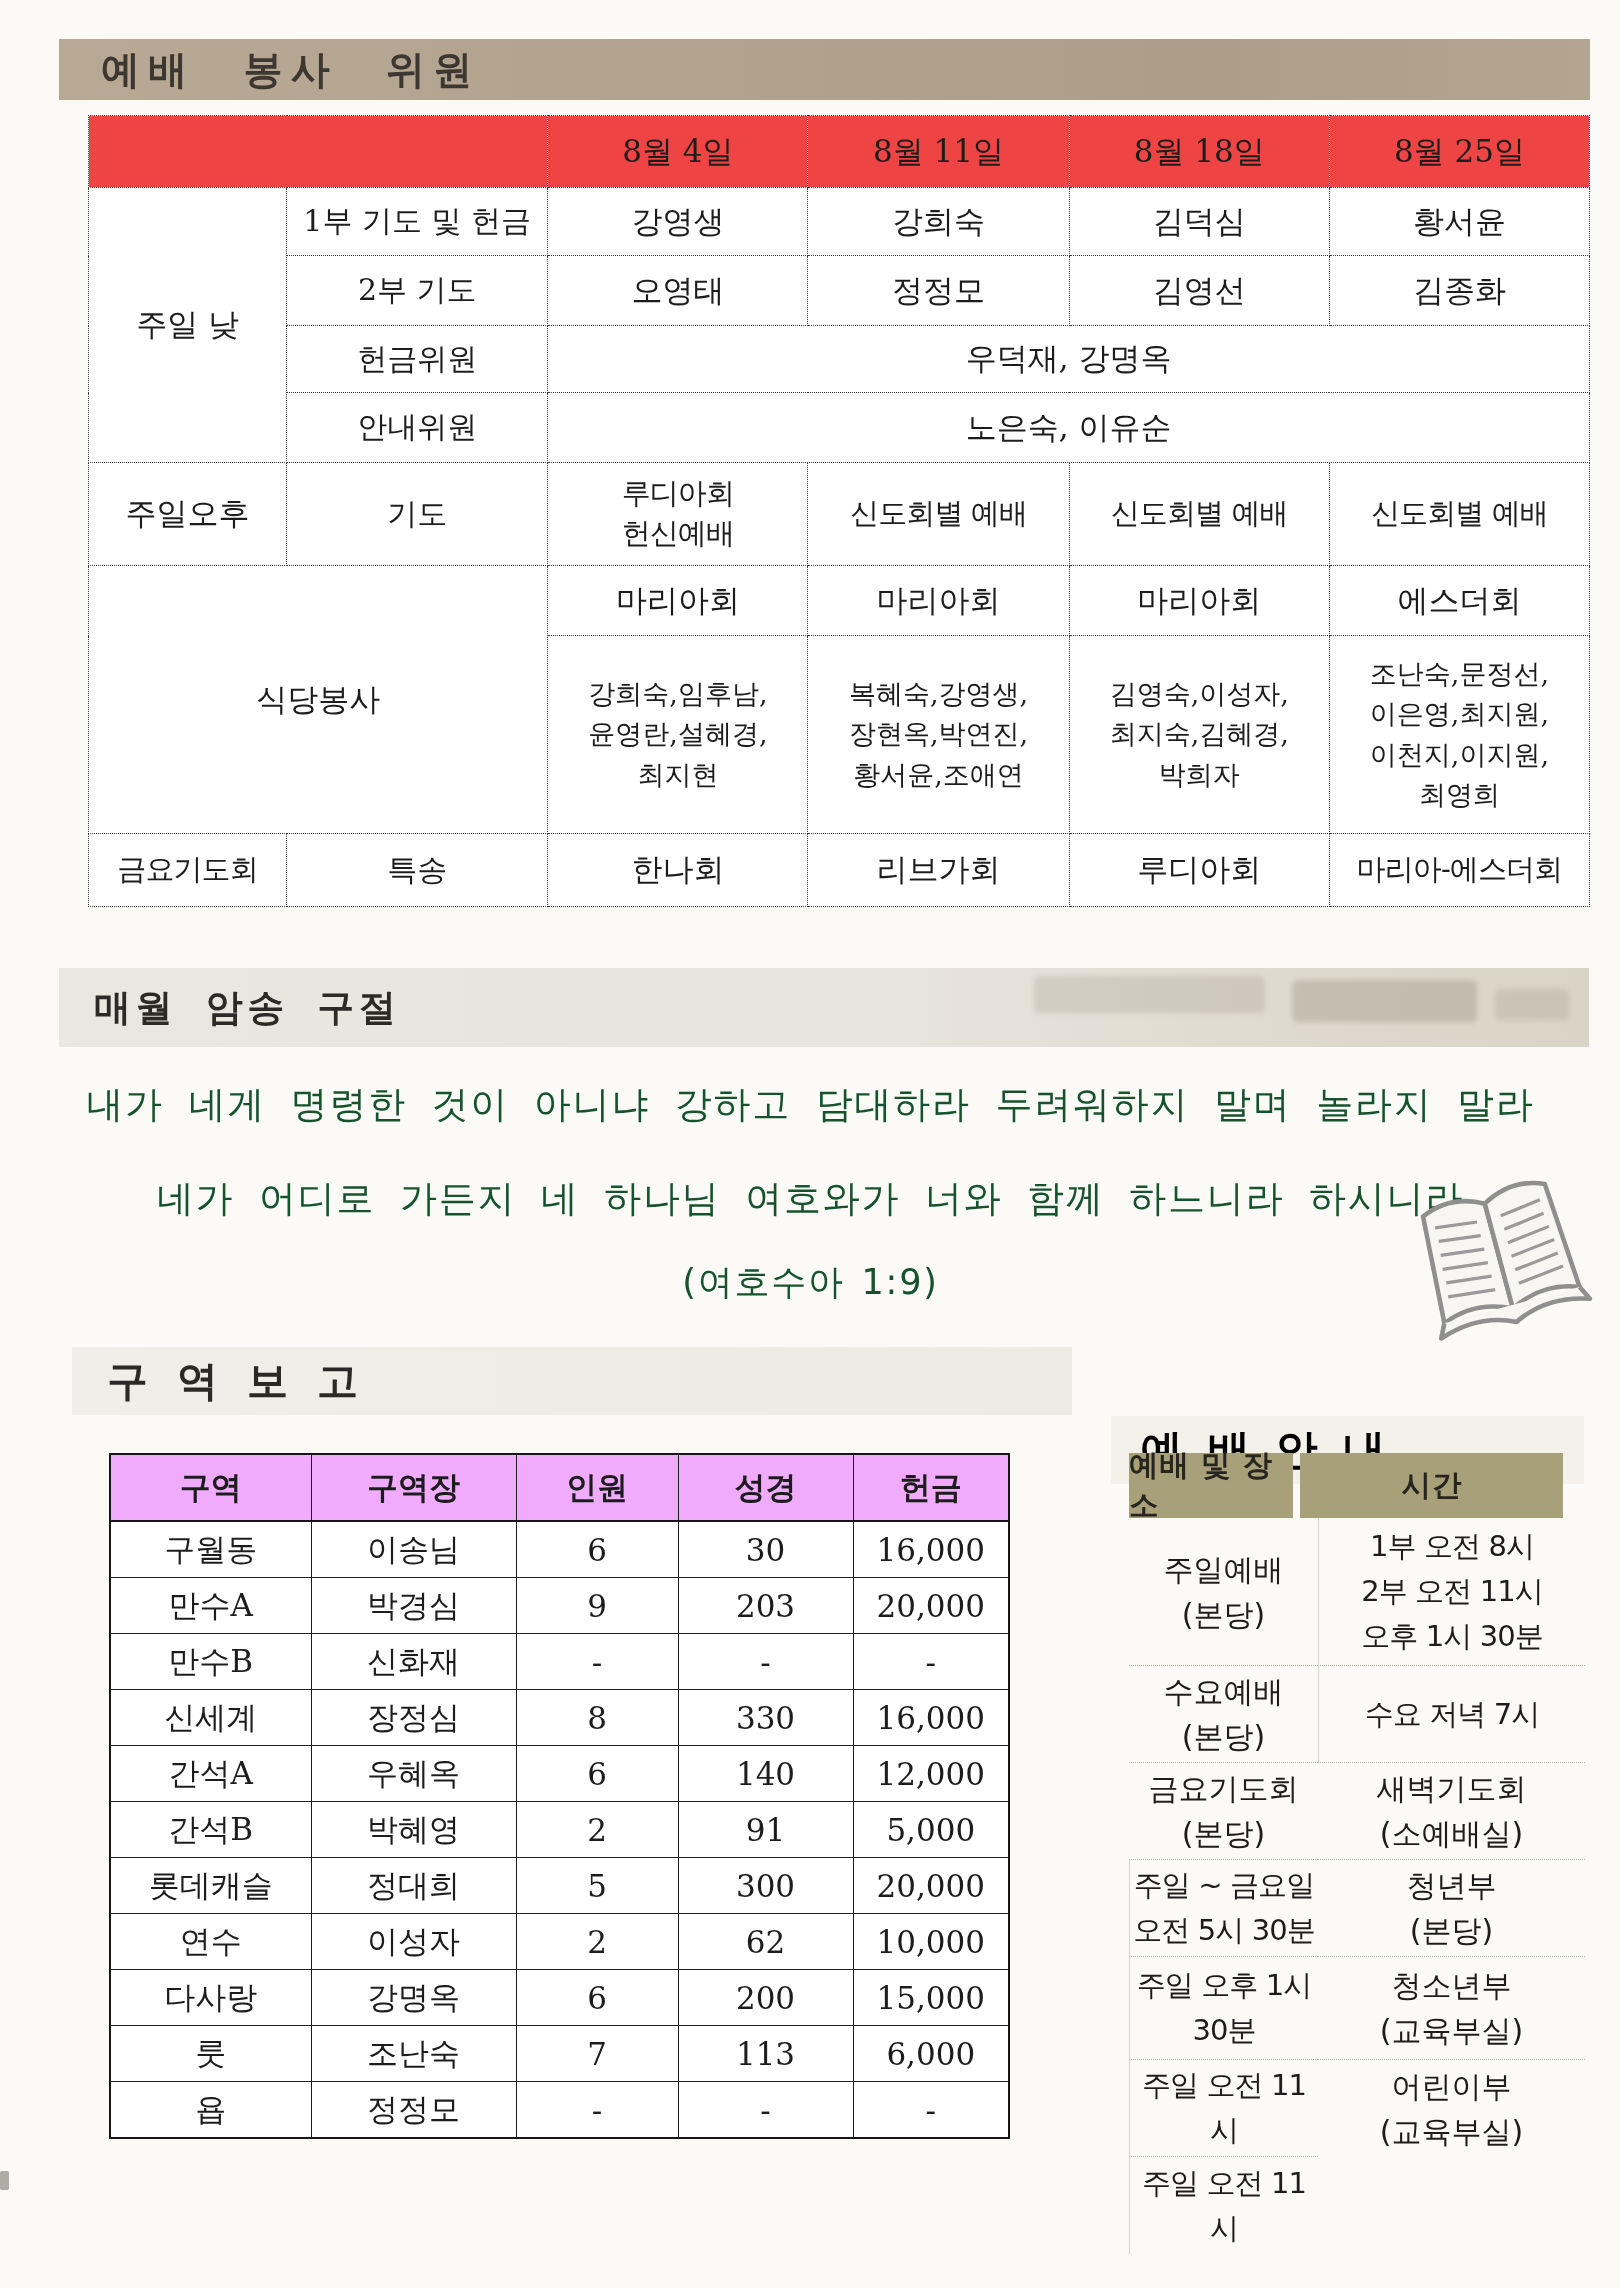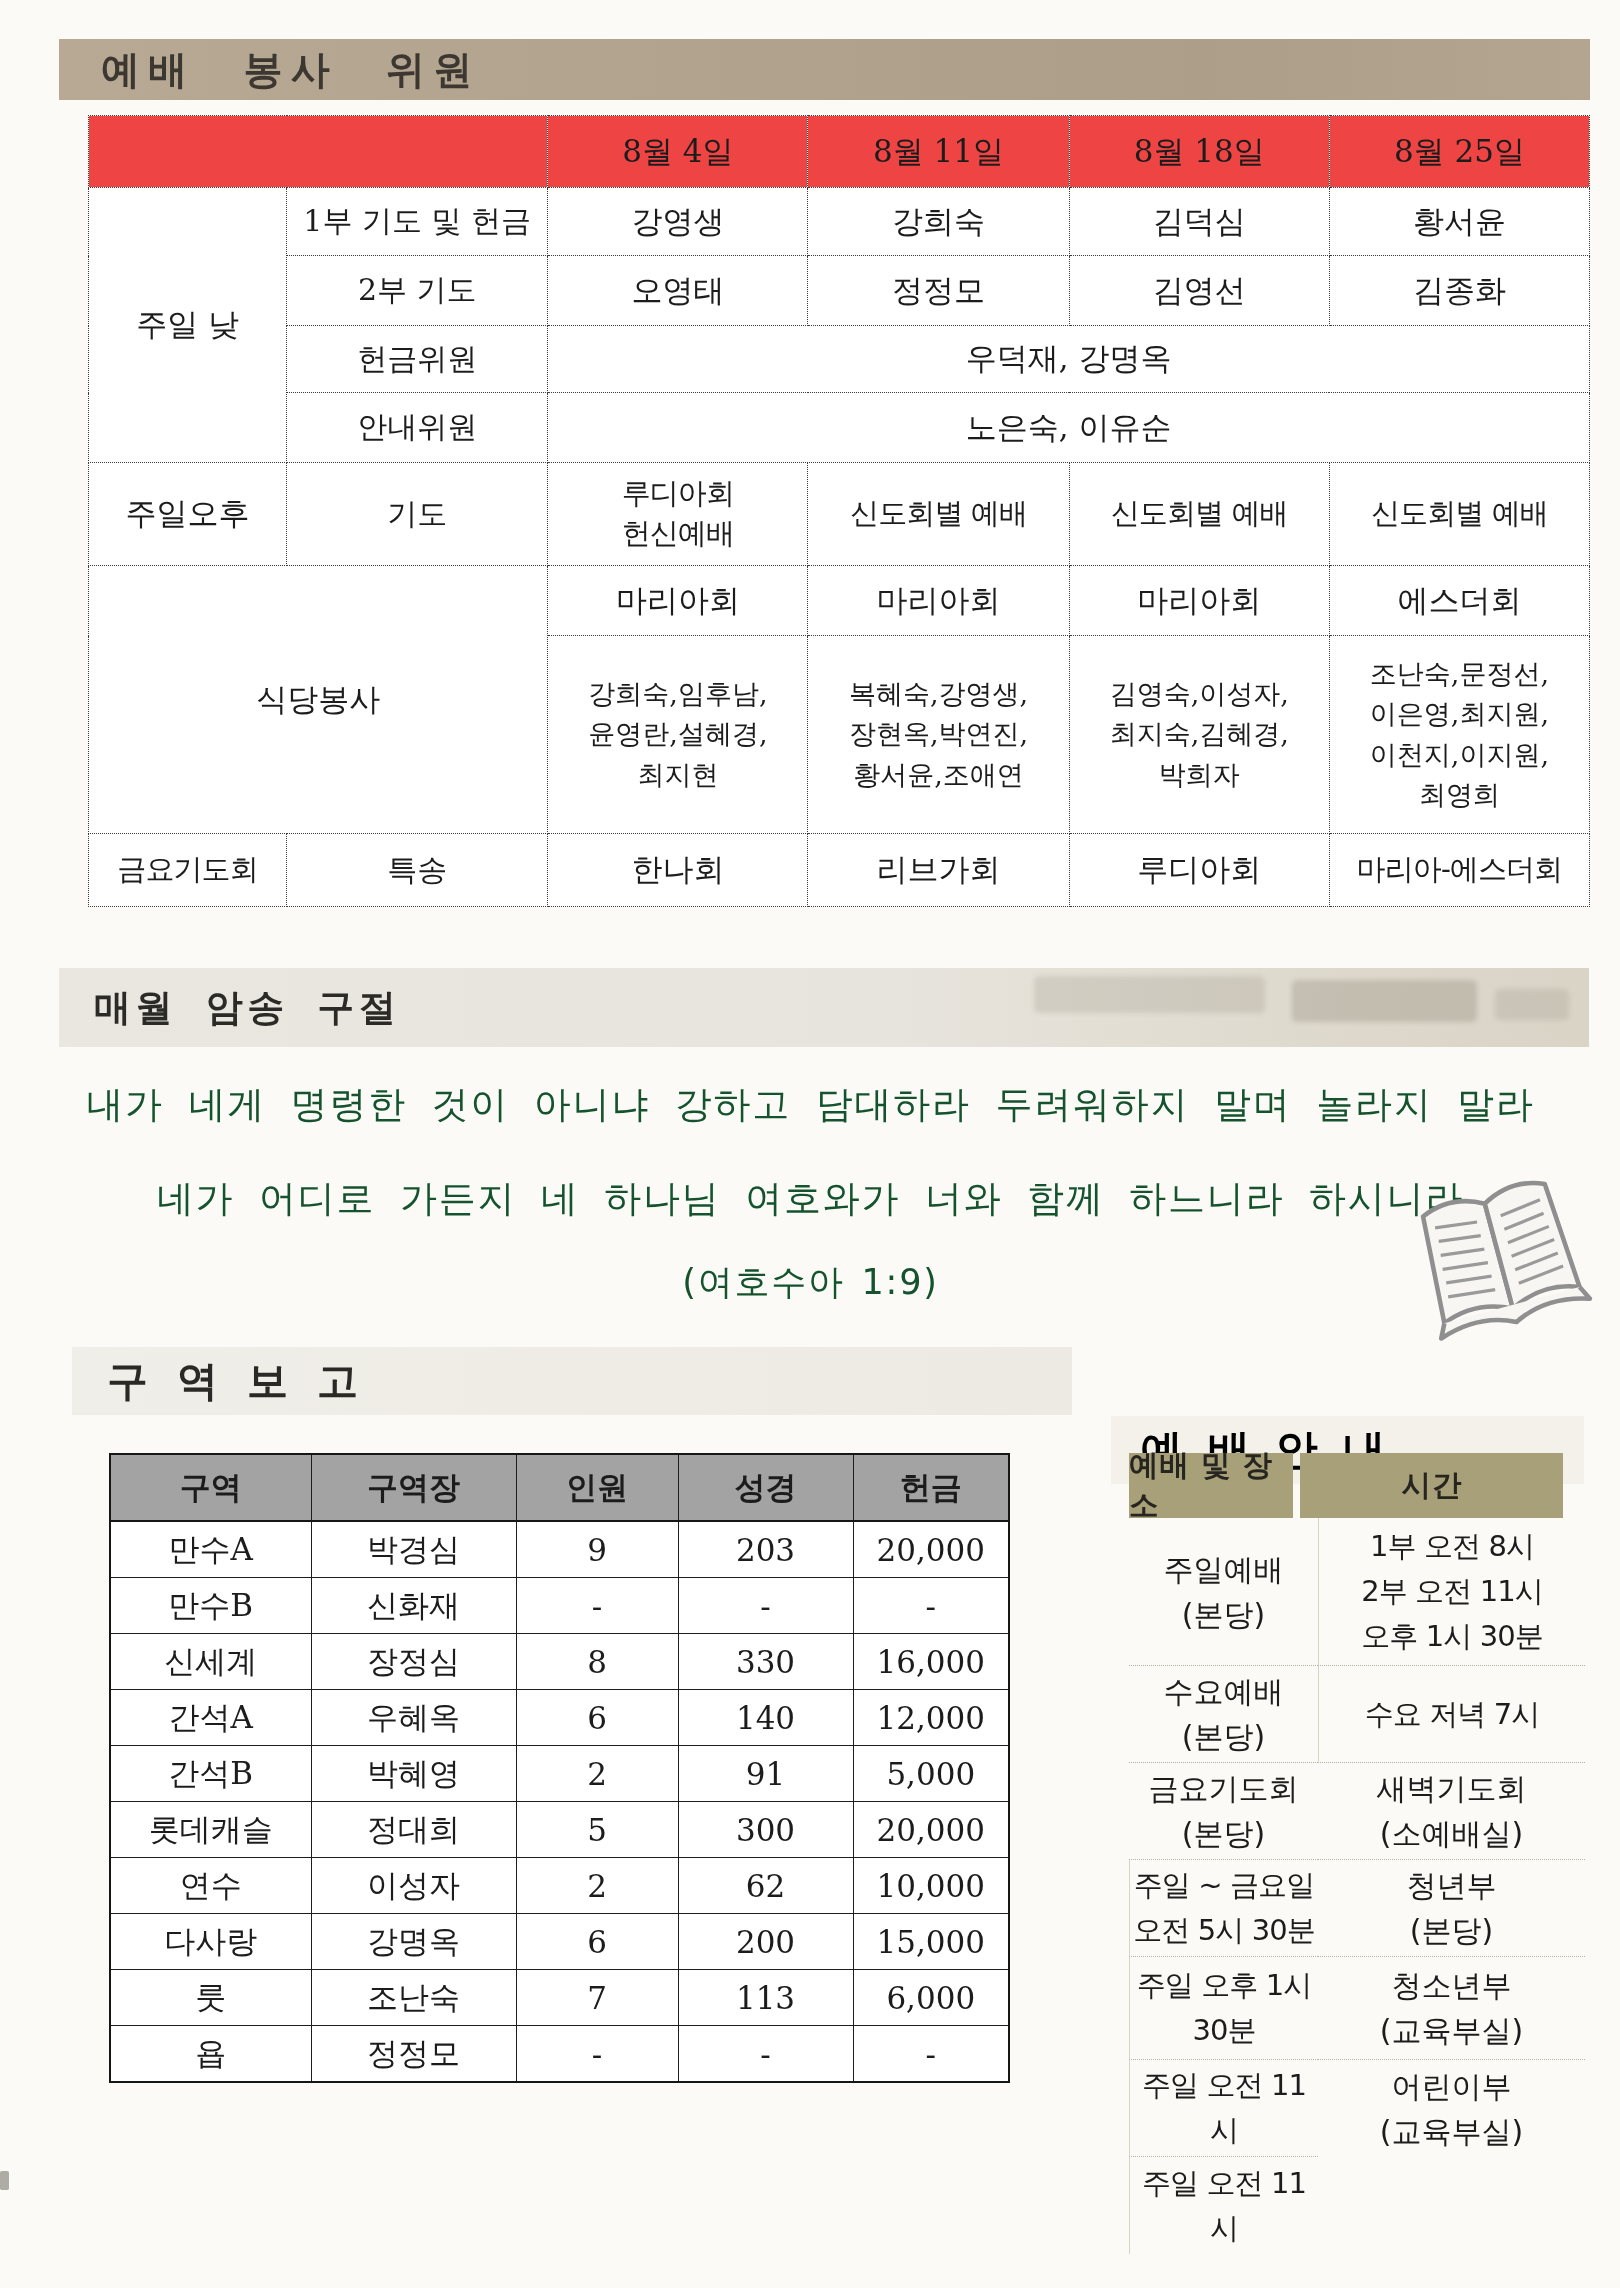--- a/index.html
+++ b/index.html
@@ -53,21 +53,21 @@
   #verse-ref{top:1259px;font-size:35px;word-spacing:3.7px;}
 
   #book-icon{left:1410px;top:1161px;width:175px;height:180px;transform:rotate(-15deg);}
 
   
   #district-table{left:109px;top:1453px;}
   #district-table table{border-collapse:collapse;table-layout:fixed;width:900px;
     font-family:"DejaVu Serif","Liberation Serif",serif;border:2.8px solid #161616;}
   #district-table td{border:1.8px solid #1d1d1d;text-align:center;vertical-align:middle;
     font-size:31px;background:#ffffff;height:55px;padding:0 1.8px;}
-  #district-table tr.hdr td{background:#a3a3a3;height:65px;font-weight:600;border-bottom:2.8px solid #161616;}
+  #district-table tr.hdr td{background:#f0abfc;height:65px;font-weight:600;border-bottom:2.8px solid #161616;}
 
   
   #guide{left:1129px;top:1453px;width:456px;}
   #guide .ghead{display:flex;gap:7.4px;}
   #guide .ghead div{background:#a8a078;color:#26251f;font-size:29.5px;font-weight:600;
     height:65px;display:flex;align-items:center;justify-content:center;letter-spacing:0.9px;}
   #guide .ghead .gh-place{width:164px;}
   #guide .ghead .gh-time{width:263px;}
   #guide .gbody{display:grid;grid-template-columns:189px 267px;
     grid-template-rows:148px 97px 97px 97px 103px 97px 97px;}
@@ -218,20 +218,27 @@
       <col style="width:175px">
         <col style="width:156px">
     </colgroup>
     <tbody>
         <tr class="hdr">
       <td>구역</td>
       <td>구역장</td>
       <td>인원</td>
       <td>성경</td>
       <td>헌금</td>
+    </tr>
+    <tr>
+      <td>구월동</td>
+      <td>이송님</td>
+      <td>6</td>
+      <td>30</td>
+      <td>16,000</td>
     </tr>
     <tr>
       <td>만수A</td>
       <td>박경심</td>
       <td>9</td>
       <td>203</td>
       <td>20,000</td>
     </tr>
     <tr>
       <td>만수B</td>

